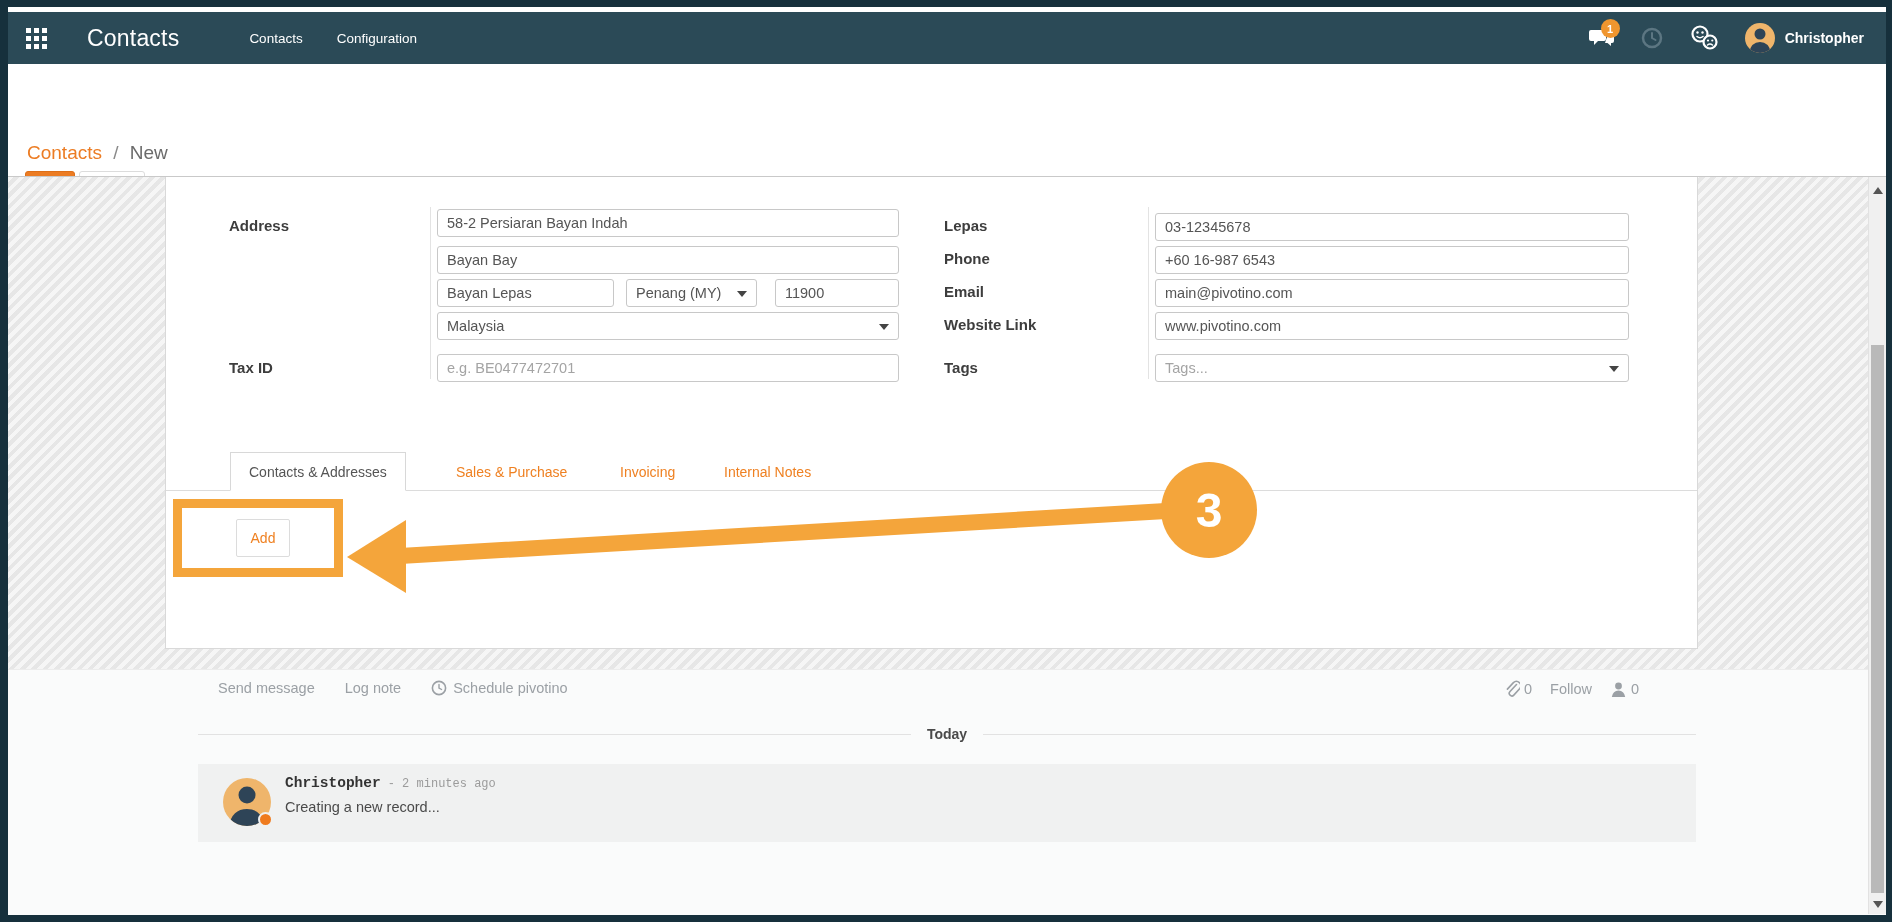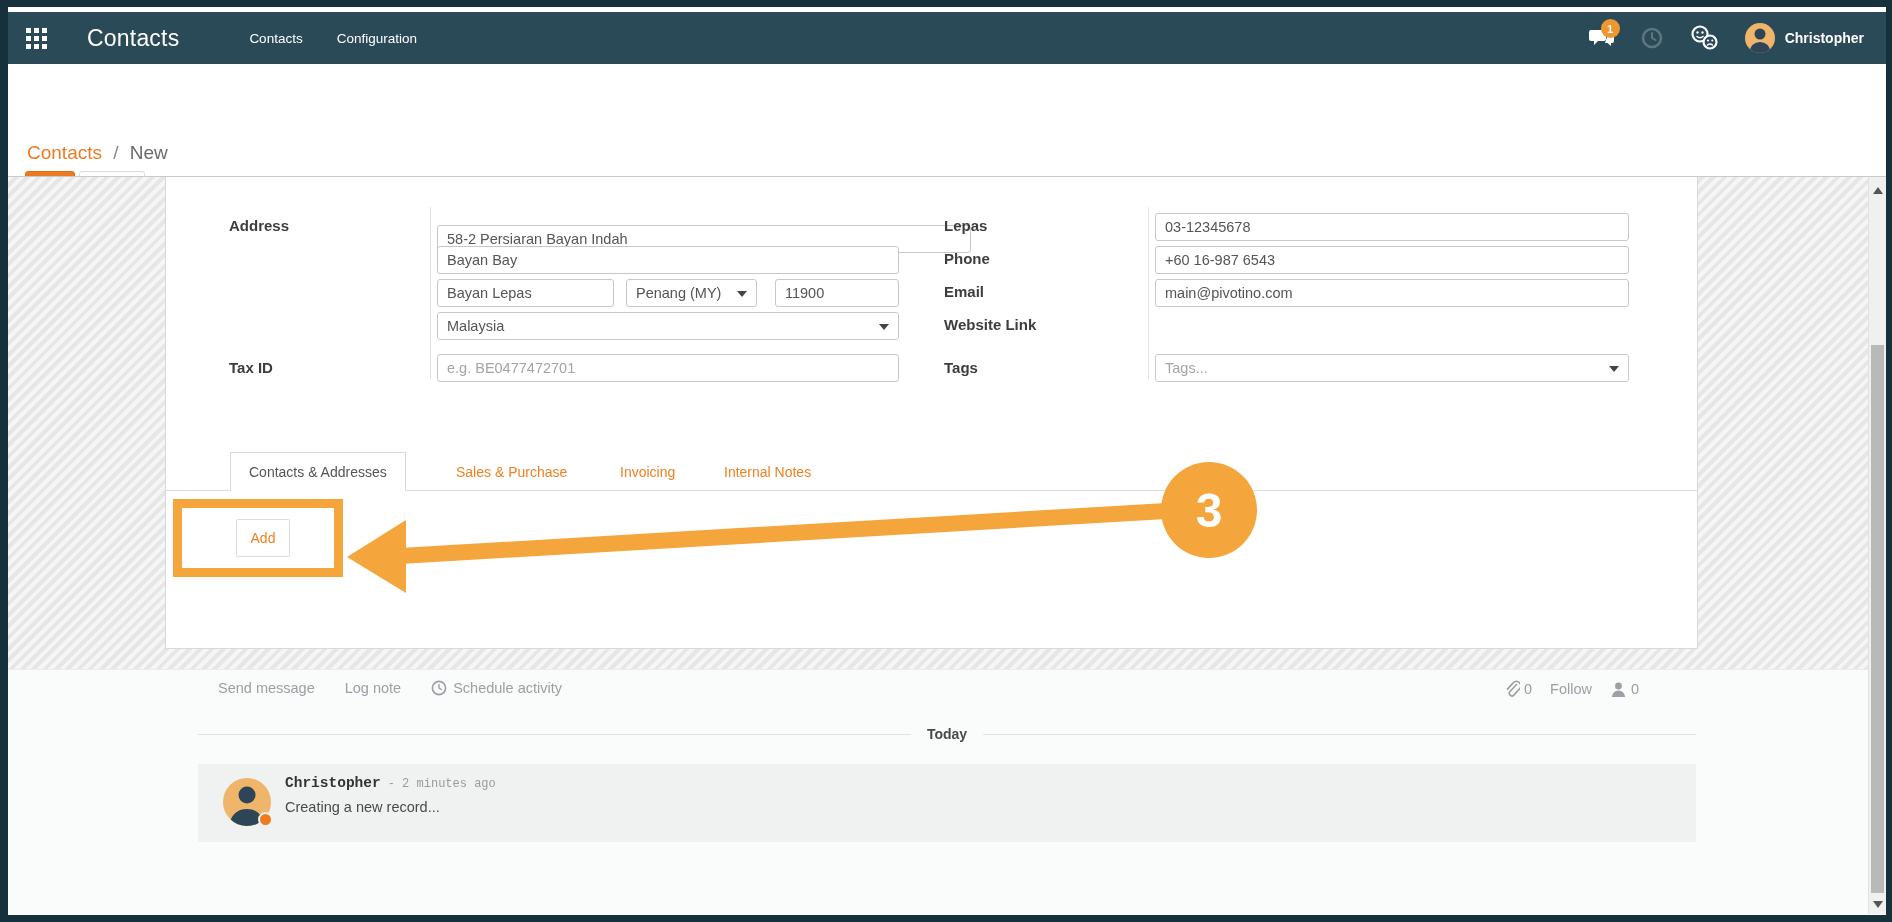--- a/index.html
+++ b/index.html
@@ -159,21 +159,21 @@
   <button id="discard-btn" class="btn">Discard</button>
 </div>
 
 <div id="content" class="abs">
   <div id="sheet">
 
     <div class="lbl" style="left:63px; top:40px;">Address</div>
     <div class="lbl" style="left:63px; top:182px;">Tax ID</div>
     <div class="vline" style="left:264px; top:30px; height:172px;"></div>
 
-    <div class="field" style="left:271px; top:48px; width:534px;">
+    <div class="field" style="left:271px; top:32px; width:462px;">
       <input class="inp" value="58-2 Persiaran Bayan Indah" style="">
     </div>
     <div class="field" style="left:271px; top:69px; width:462px;">
       <input class="inp" value="Bayan Bay" style="">
     </div>
     <div class="field" style="left:271px; top:102px; width:177px;">
       <input class="inp" value="Bayan Lepas" style="">
     </div>
     <div class="field" style="left:460px; top:102px; width:131px;">
       <input class="inp" style="padding-right: 26px;" value="Penang (MY)">
@@ -198,20 +198,23 @@
     <div class="vline" style="left:982px; top:30px; height:172px;"></div>
 
     <div class="field" style="left:989px; top:36px; width:474px;">
       <input class="inp" value="03-12345678" style="">
     </div>
     <div class="field" style="left:989px; top:69px; width:474px;">
       <input class="inp" value="+60 16-987 6543" style="">
     </div>
     <div class="field" style="left:989px; top:102px; width:474px;">
       <input class="inp" value="main@pivotino.com" style="">
+    </div>
+    <div class="field" style="left:989px; top:135px; width:474px;">
+      <input class="inp" value="www.pivotino.com" style="">
     </div>
     <div class="field" style="left:989px; top:177px; width:474px;">
       <input class="inp" style="padding-right: 26px;" placeholder="Tags...">
       <span class="caret"></span>
     </div>
 
     <div class="tabline" style="top:313px;"></div>
     <div class="tab active" style="left:64px; top:275px;">Contacts &amp; Addresses</div>
     <div class="tab inactive" style="left:272px; top:275px;">Sales &amp; Purchase</div>
     <div class="tab inactive" style="left:436px; top:275px;">Invoicing</div>
@@ -222,21 +225,21 @@
 
   <div id="chatter">
     <div class="chat-actions">
       <div class="act">Send message</div>
       <div class="act">Log note</div>
       <div class="act">
         <svg class="ic" width="16" height="16" viewBox="0 0 16 16">
           <circle cx="8" cy="8" r="6.6" fill="none" stroke="#9ba0a5" stroke-width="1.6"></circle>
           <path d="M8 4.5 v3.5 l2.6 1.5" fill="none" stroke="#9ba0a5" stroke-width="1.4" stroke-linecap="round"></path>
         </svg>
-        <span>Schedule activity</span>
+        <span>Schedule pivotino</span>
       </div>
     </div>
     <div class="chat-follow">
       <div class="grp">
         <svg class="ic" width="16" height="18" viewBox="0 0 16 18">
           <path d="M12.5 4.5 l-6.5 7 a2.6 2.6 0 0 0 3.8 3.6 l6-6.5 a4.4 4.4 0 0 0 -6.4 -6 l-6 6.5" fill="none" stroke="#9ba0a5" stroke-width="1.6" stroke-linecap="round"></path>
         </svg>
         <span>0</span>
       </div>
       <div class="grp">

